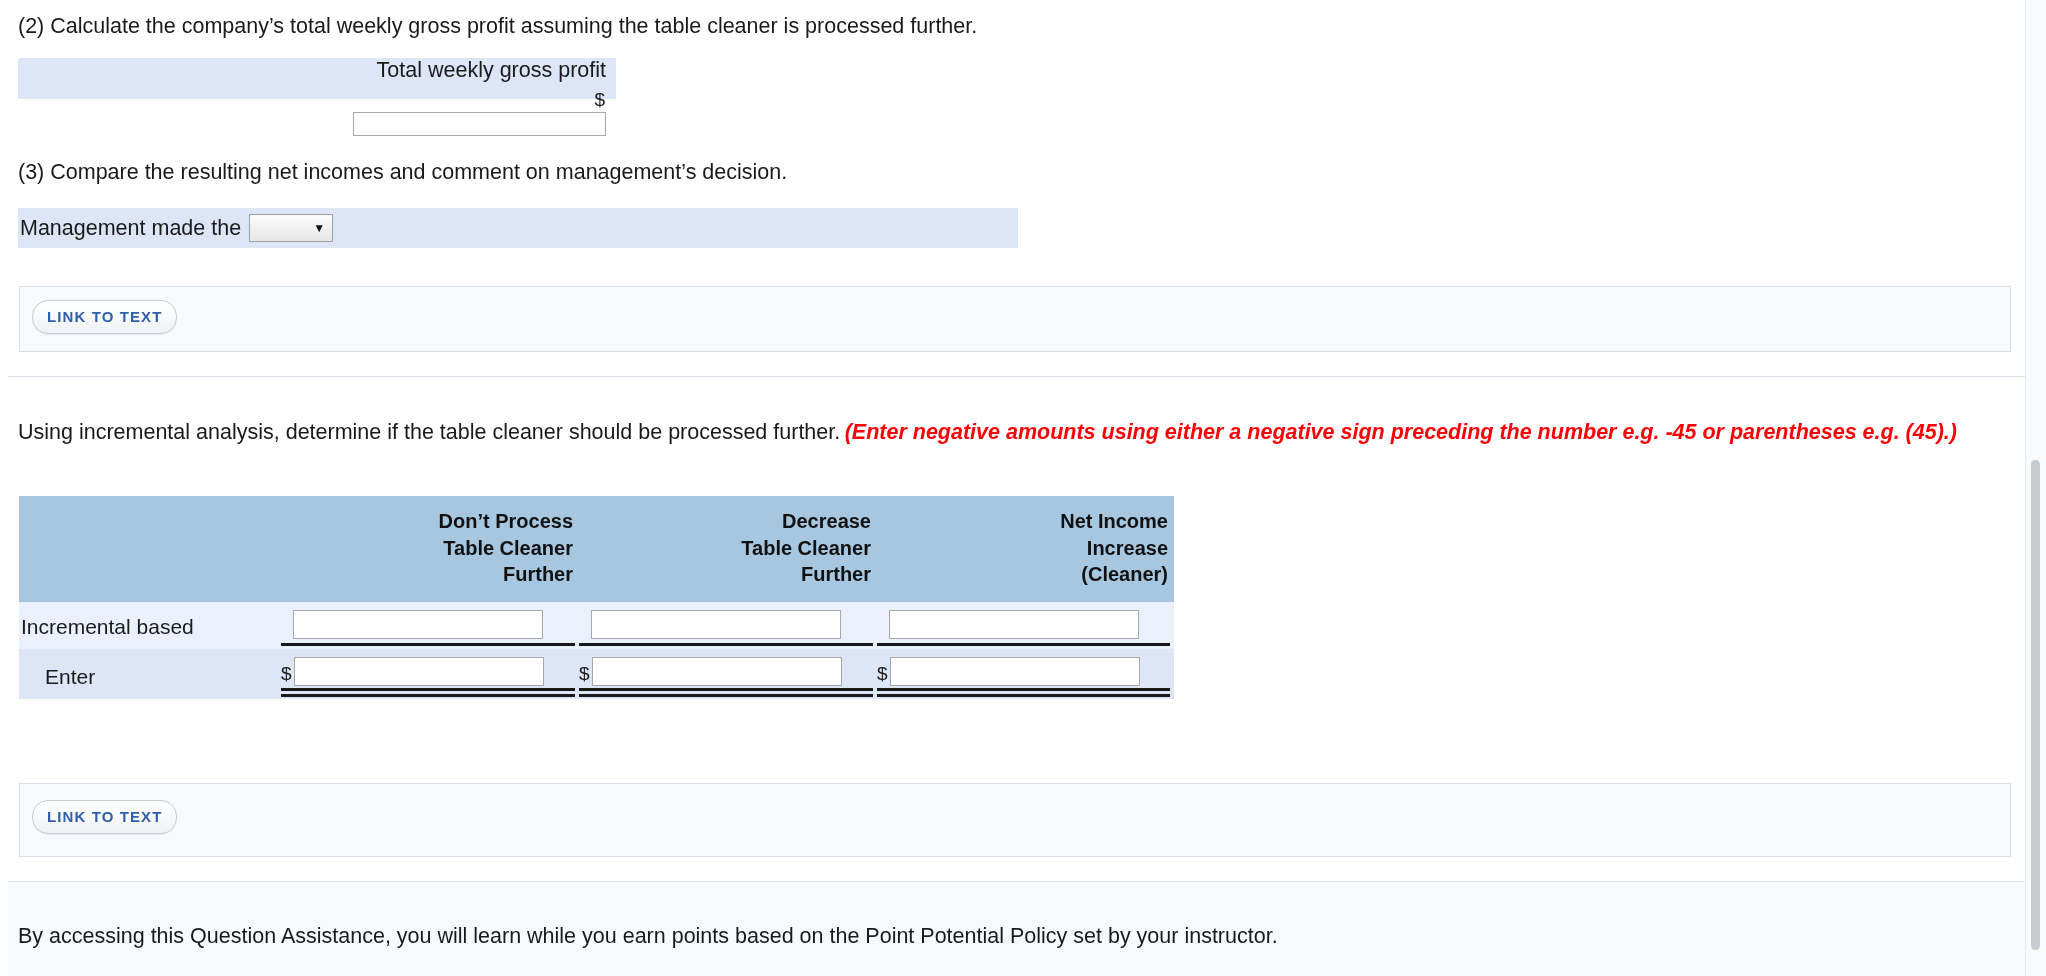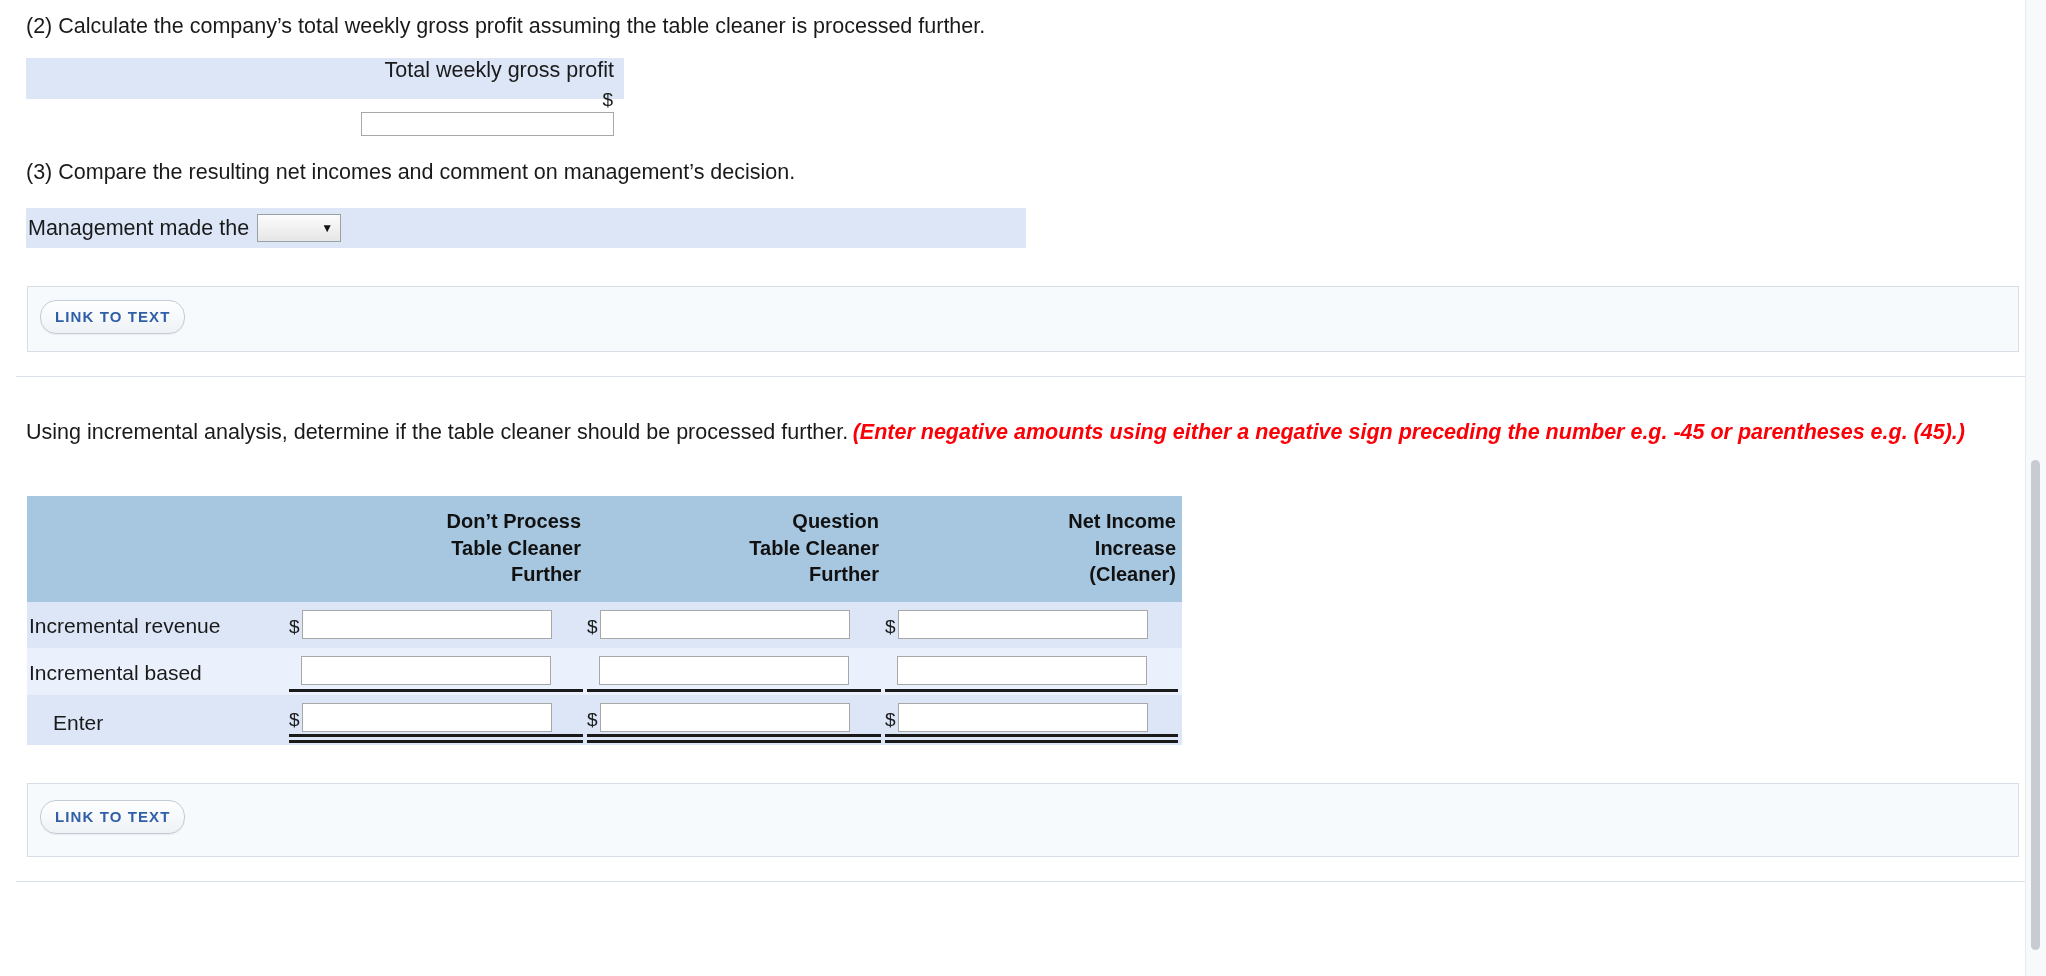--- a/index.html
+++ b/index.html
@@ -32,21 +32,21 @@
     left: 5px;
     width: 9px;
     height: 490px;
     background: #c6ccd2;
     border-radius: 5px;
   }
 
   .viewport {
     position: absolute;
     top: 0;
-    left: 16px;
+    left: 8px;
     width: 2026px;
     height: 976px;
     overflow: hidden;
     background: #ffffff;
   }
 
   
   .q-text {
     font-size: 21.5px;
     color: #1a1a1a;
@@ -256,56 +256,33 @@
       </colgroup>
       <thead>
         <tr>
           <th class="blank-head"></th>
           <th>
             <div>Don’t Process</div>
             <div>Table Cleaner</div>
             <div>Further</div>
           </th>
           <th>
-            <div>Question</div>
+            <div>Decrease</div>
             <div>Table Cleaner</div>
             <div>Further</div>
           </th>
           <th>
             <div>Net Income</div>
             <div>Increase</div>
             <div>(Cleaner)</div>
           </th>
         </tr>
       </thead>
       <tbody>
 
-        <tr class="row-a">
-          <td>
-            <div class="rowlabel">Incremental revenue</div>
-          </td>
-          <td>
-            <div class="cellwrap">
-              <span class="dollar">$</span>
-              <input class="txt" type="text" style="width: 250px;" value="">
-            </div>
-          </td>
-          <td>
-            <div class="cellwrap">
-              <span class="dollar">$</span>
-              <input class="txt" type="text" style="width: 250px;" value="">
-            </div>
-          </td>
-          <td>
-            <div class="cellwrap">
-              <span class="dollar">$</span>
-              <input class="txt" type="text" style="width: 250px;" value="">
-            </div>
-          </td>
-        </tr>
 
         <tr class="row-b">
           <td>
             <div class="rowlabel">Incremental based</div>
           </td>
           <td>
             <div class="cellwrap" style="padding-bottom:0;">
               <span class="spacer"></span>
               <input class="txt" type="text" style="width: 250px;" value="">
             </div>
@@ -357,18 +334,21 @@
       </tbody>
     </table>
   </div>
 
   <div class="panel-box" style="position:absolute; left:11px; top:783px; width:1990px; height:72px;">
     <button class="link-to-text" style="position:absolute; left:12px; top:16px;">LINK TO TEXT</button>
   </div>
 
   <div class="sep-line" style="position:absolute; left:0; top:881px; width:2026px;"></div>
 
+  <div style="position:absolute; left:0; top:882px; width:2026px; height:94px; background:#f7fafd;">
+    <div class="q-text" style="position:absolute; left:10px; top:40px; width:1900px;">By accessing this Question Assistance, you will learn while you earn points based on the Point Potential Policy set by your instructor.</div>
+  </div>
 
 </div>
 
 <div class="page-scrollbar">
   <div class="thumb"></div>
 </div>
 
 </body></html>

